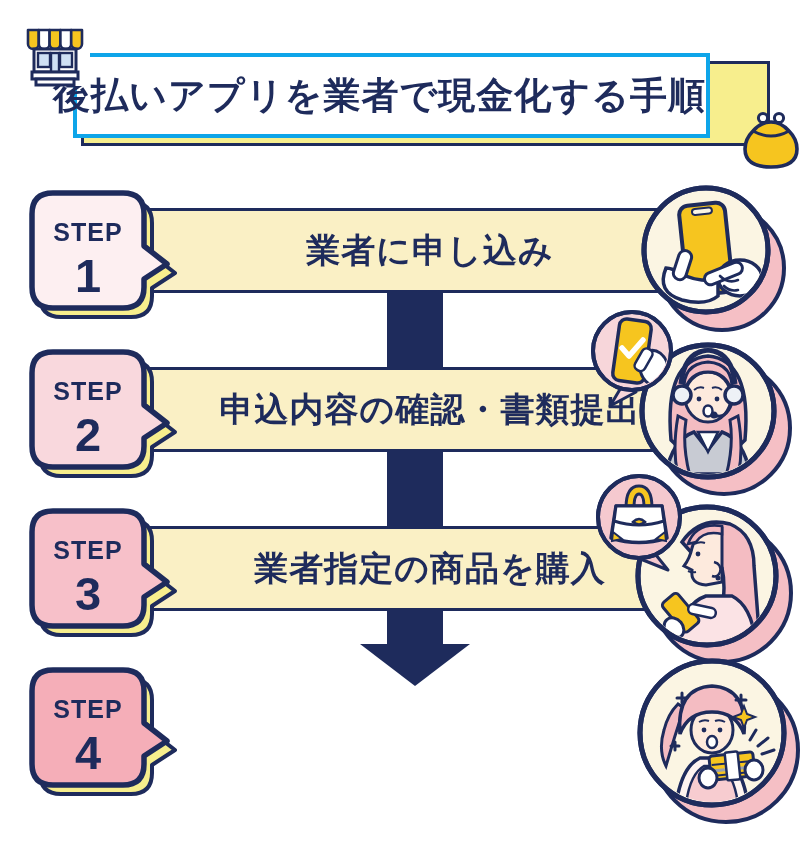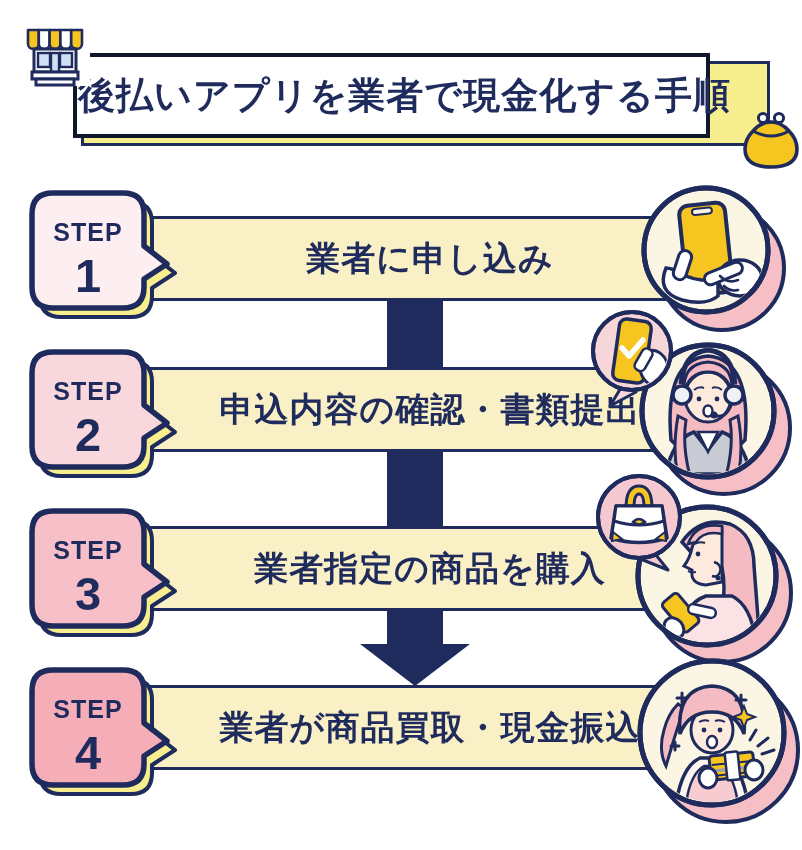--- a/index.html
+++ b/index.html
@@ -2,21 +2,21 @@
 <html><head>
 <meta charset="utf-8">
 <style>
   html,body{margin:0;padding:0;background:#ffffff;}
   #canvas{position:relative;width:802px;height:850px;background:#ffffff;overflow:hidden;
           font-family:"Liberation Sans","DejaVu Sans",sans-serif;}
   
   .title-shadow{position:absolute;left:81px;top:61px;width:689px;height:85px;
                 background:#f7ee8d;border:3px solid #1e2b5c;box-sizing:border-box;}
   .title-box{position:absolute;left:73px;top:53px;width:637px;height:85px;background:#ffffff;
-             border:4px solid #0f172a;box-sizing:border-box;display:flex;align-items:center;justify-content:center;}
+             border:4px solid #0ea5e9;box-sizing:border-box;display:flex;align-items:center;justify-content:flex-end;}
   .title-box h1{margin:0;padding-left:26px;font-size:37px;font-weight:800;color:#1e2b5c;letter-spacing:1px;white-space:nowrap;}
   
   .arrow-svg{position:absolute;left:350px;top:240px;z-index:1;}
   .bar{position:absolute;left:140px;width:580px;height:85px;background:#faf0c5;
        border:3px solid #1e2b5c;box-sizing:border-box;display:flex;align-items:center;justify-content:center;z-index:2;}
   .bar span{font-size:34px;font-weight:800;color:#1e2b5c;letter-spacing:1px;white-space:nowrap;}
   .badge{position:absolute;left:27px;z-index:4;}
   .badge text{font-family:"Liberation Sans","DejaVu Sans",sans-serif;font-weight:800;fill:#1e2b5c;}
   .illu{position:absolute;z-index:3;}
   svg *{vector-effect:none;}
@@ -53,31 +53,28 @@
     <circle cx="39" cy="12" r="4.6" fill="#ffffff" stroke="#1e2b5c" stroke-width="3"></circle>
     <path d="M 13 25 Q 5 33 5 43 Q 5 61 31 61 Q 57 61 57 43 Q 57 33 49 25 Q 41 16 31 16 Q 21 16 13 25 Z" fill="#f6c51f" stroke="#1e2b5c" stroke-width="3.6" stroke-linejoin="round"></path>
     <path d="M 13 25 Q 31 35 49 25" fill="none" stroke="#1e2b5c" stroke-width="3"></path>
   </svg>
 
   <svg class="arrow-svg" width="130" height="448" viewBox="0 0 130 448">
     <rect x="37" y="0" width="56" height="406" fill="#1e2b5c"></rect>
     <polygon points="10,404 120,404 65,446" fill="#1e2b5c"></polygon>
   </svg>
 
-  <div class="bar" style="top:216px">
+  <div class="bar" style="top:208px">
     <span>業者に申し込み</span>
   </div>
   <div class="bar" style="top:526px">
     <span>業者指定の商品を購入</span>
   </div>
   <div class="bar" style="top:367px">
     <span>申込内容の確認・書類提出</span>
-  </div>
-  <div class="bar" style="top:685px">
-    <span>業者が商品買取・現金振込</span>
   </div>
 
   <svg class="badge" style="top:188px" width="152" height="134" viewBox="0 0 152 134">
     <path d="M 26 5 H 96 Q 117 5 117 26 V 58 L 140 76 L 117 91 V 99 Q 117 120 96 120 H 26 Q 5 120 5 99 V 26 Q 5 5 26 5 Z" transform="translate(8,9)" stroke="#1e2b5c" stroke-width="4" stroke-linejoin="round" fill="#f7ee8d"></path>
     <path d="M 26 5 H 96 Q 117 5 117 26 V 58 L 140 76 L 117 91 V 99 Q 117 120 96 120 H 26 Q 5 120 5 99 V 26 Q 5 5 26 5 Z" stroke="#1e2b5c" stroke-width="5.5" stroke-linejoin="round" fill="#fdeff1"></path>
     <text x="61" y="53" font-size="25" text-anchor="middle" letter-spacing="1">STEP</text>
     <text x="61" y="104" font-size="47" text-anchor="middle">1</text>
   </svg>
 
   <svg class="badge" style="top:347px" width="152" height="134" viewBox="0 0 152 134">

